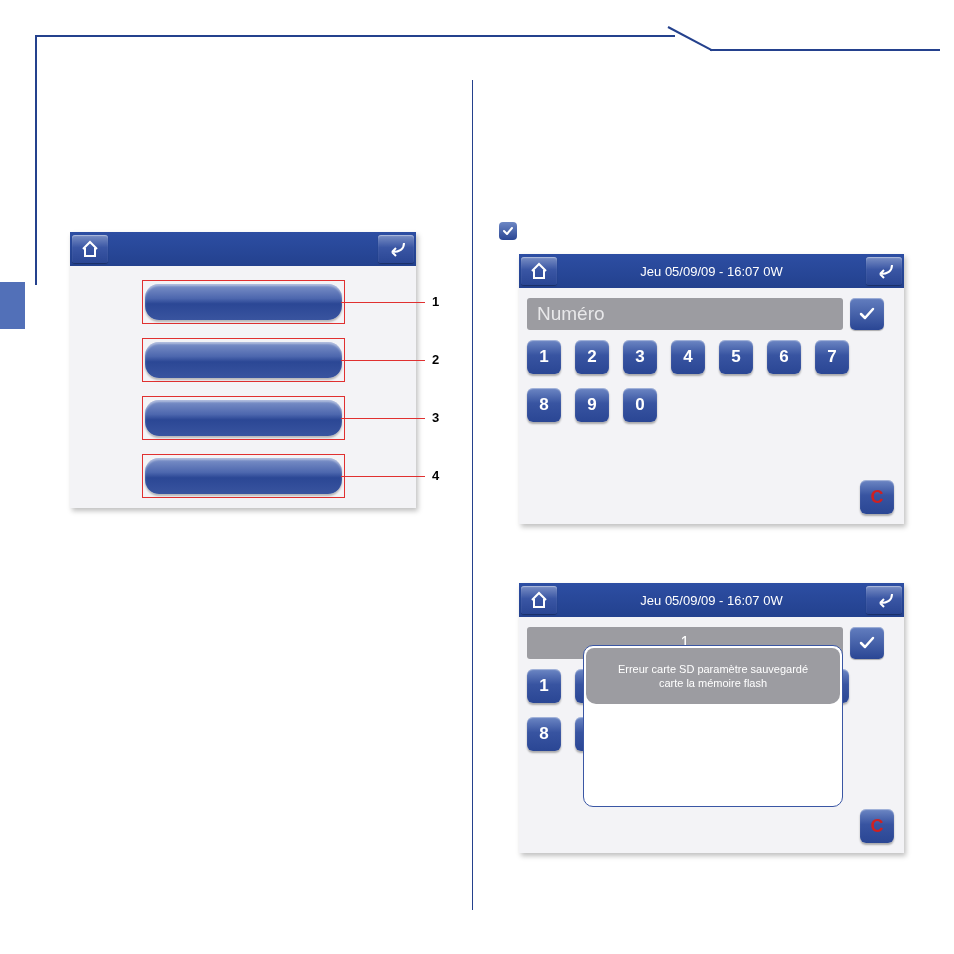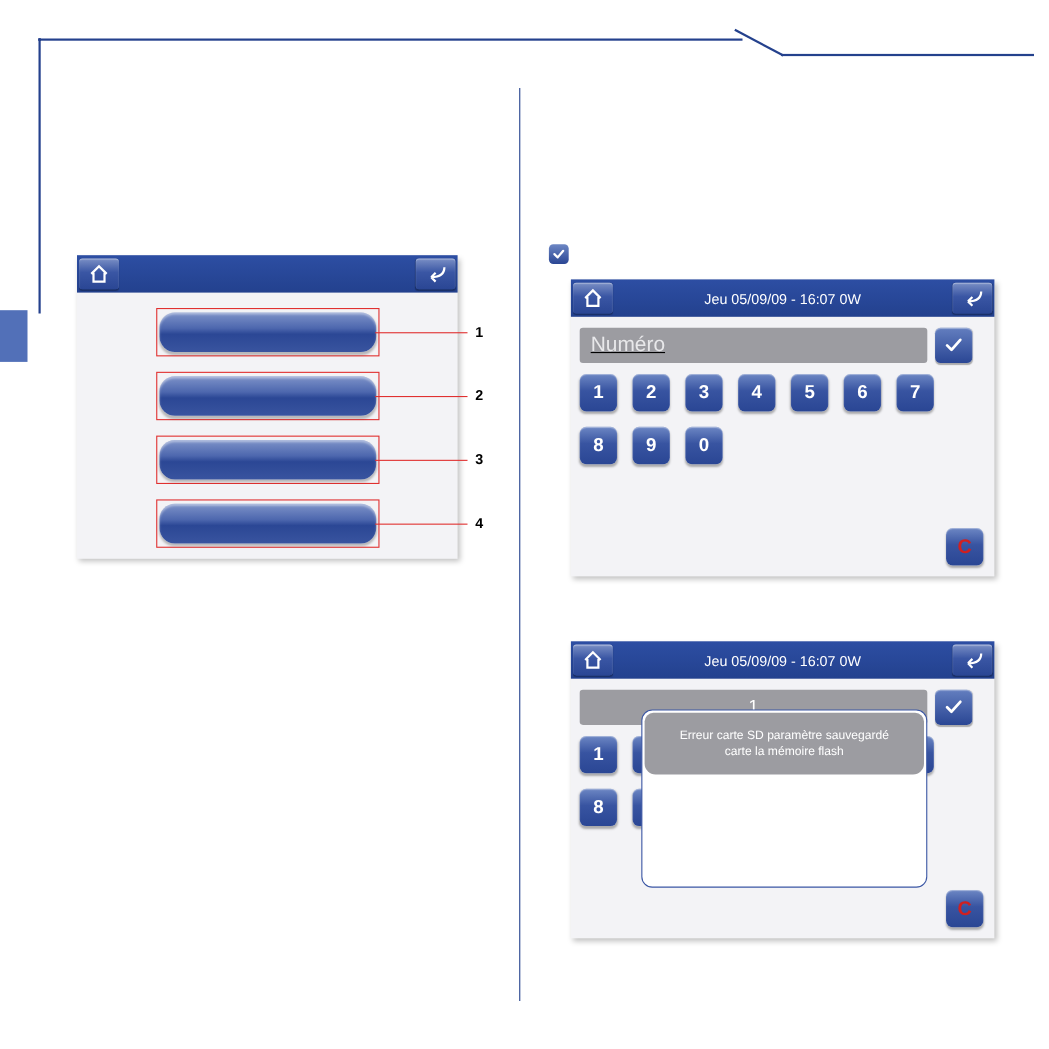--- a/index.html
+++ b/index.html
@@ -138,21 +138,20 @@
       height: 270px;
       background: #f3f3f6;
       box-shadow: 2px 3px 5px rgba(0,0,0,0.25);
     }
     .titlebar .date { color: #fff; font-size: 13px; font-family: Arial; }
     .input-row {
       display: flex;
       gap: 7px;
       padding: 10px 20px 6px 8px;
       align-items: center;
-      text-decoration: underline;
     }
     .num-field {
       flex: 1;
       height: 32px;
       background: #9c9ca1;
       border-radius: 3px;
       color: #e8e8ea;
       font-size: 19px;
       display: flex;
       align-items: center;

